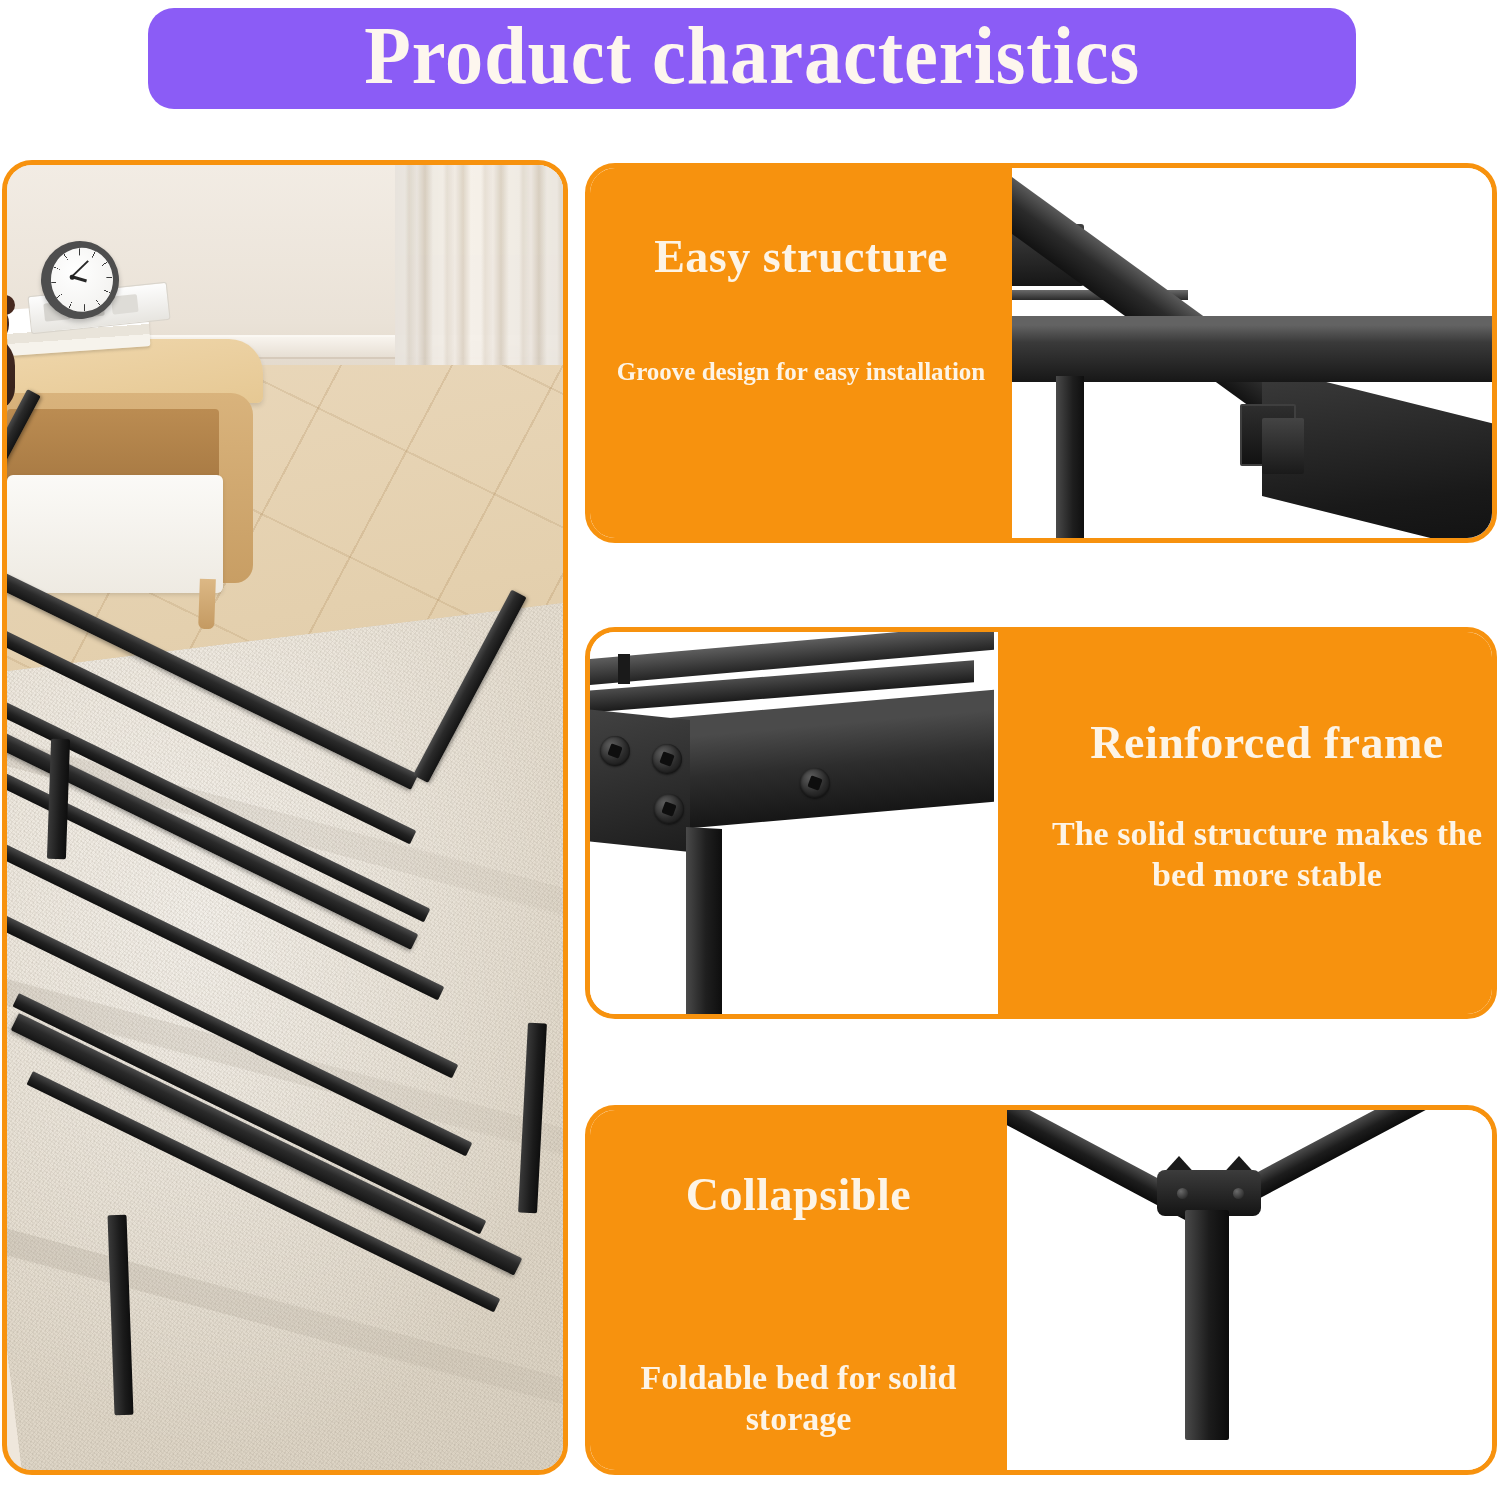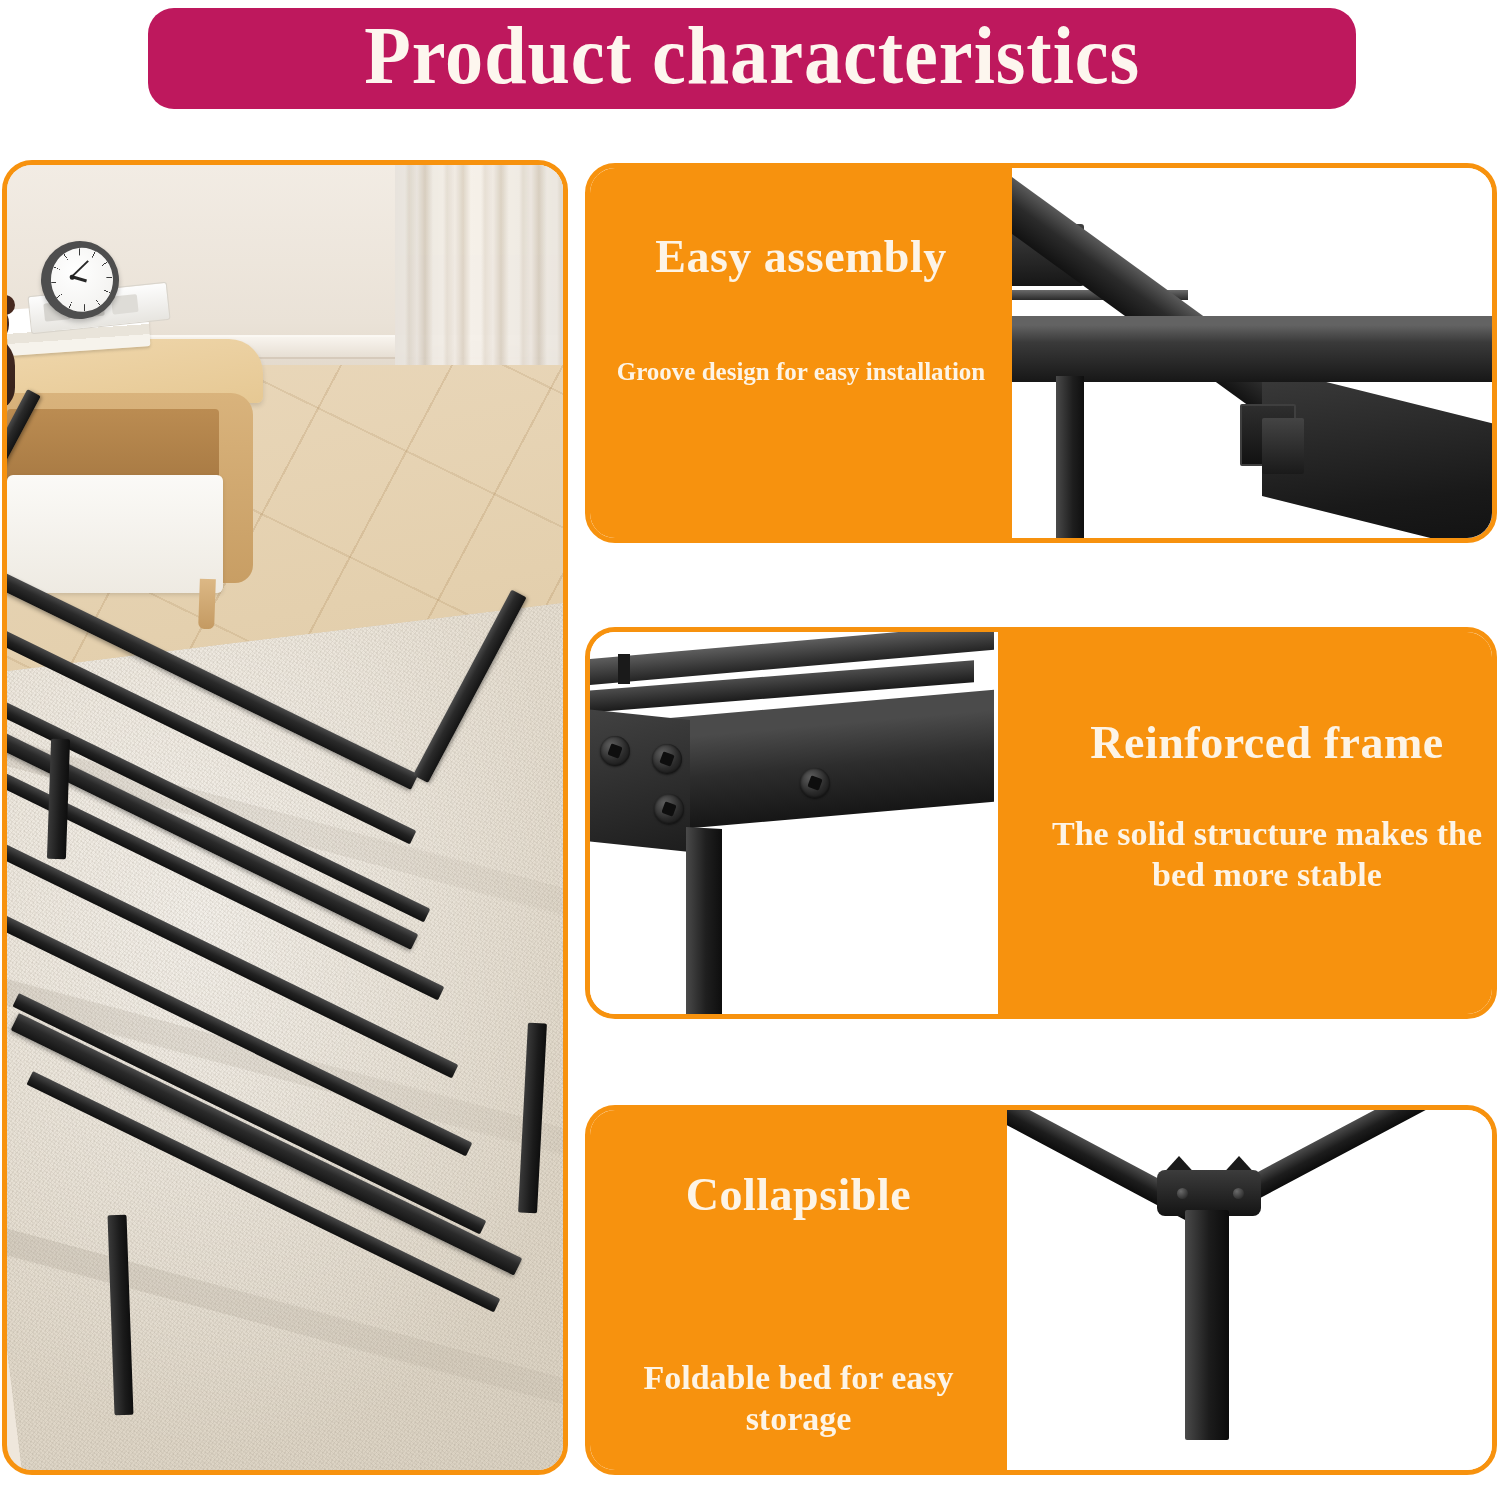--- a/index.html
+++ b/index.html
@@ -19,21 +19,21 @@
     background: #ffffff;
   }
 
   
   .title-banner {
     position: absolute;
     left: 148px;
     top: 8px;
     width: 1208px;
     height: 101px;
-    background: #be185d;
+    background: #8b5cf6;
     border-radius: 26px;
     display: flex;
     align-items: center;
     justify-content: center;
     overflow: hidden;
   }
   .title-text {
     color: #fdf6ee;
     font-family: "Liberation Serif", "DejaVu Serif", serif;
     font-weight: 700;
@@ -472,21 +472,21 @@
         <div class="leg" style="left:608px; top:530px; height:190px; transform:rotate(3deg);"></div>
         <div class="leg" style="left:196px; top:722px; height:200px; transform:rotate(-2deg);"></div>
         <div class="leg" style="left:134px; top:246px; height:120px; transform:rotate(2deg);"></div>
       </div>
 
     </div>
   </div>
 
   <div class="card card-1">
     <div class="text-pane">
-      <div class="feature-title">Easy assembly</div>
+      <div class="feature-title">Easy structure</div>
       <div class="feature-sub">Groove design for easy installation</div>
     </div>
     <div class="photo-pane">
       <div class="c1-bracket"></div>
       <div class="c1-slat"></div>
       <div class="c1-beam-diag"></div>
       <div class="c1-beam-lip"></div>
       <div class="c1-beam-main"></div>
       <div class="c1-leg"></div>
       <div class="c1-groove"></div>
@@ -509,21 +509,21 @@
     </div>
     <div class="text-pane">
       <div class="feature-title">Reinforced frame</div>
       <div class="feature-sub">The solid structure makes the bed more stable</div>
     </div>
   </div>
 
   <div class="card card-3">
     <div class="text-pane">
       <div class="feature-title">Collapsible</div>
-      <div class="feature-sub">Foldable bed for easy storage</div>
+      <div class="feature-sub">Foldable bed for solid storage</div>
     </div>
     <div class="photo-pane">
       <div class="c3-arm l"></div>
       <div class="c3-arm r"></div>
       <div class="c3-notch a"></div>
       <div class="c3-notch b"></div>
       <div class="c3-hub"></div>
       <div class="c3-pin a"></div>
       <div class="c3-pin b"></div>
       <div class="c3-post"></div>

